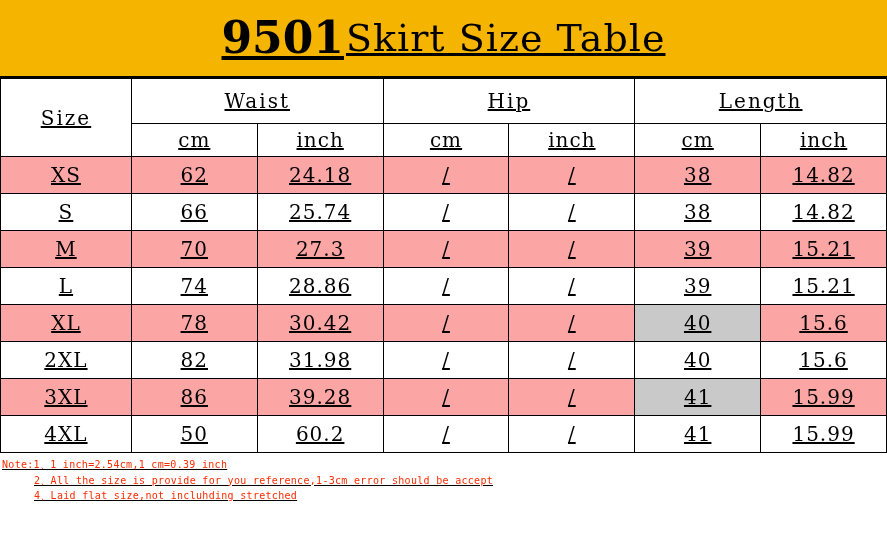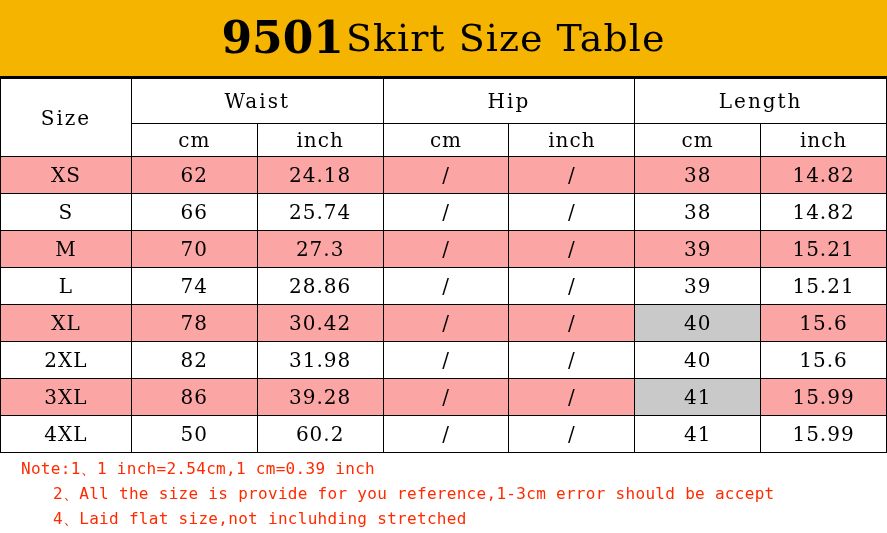--- a/index.html
+++ b/index.html
@@ -12,20 +12,21 @@
     background: #ffffff;
     font-family: "DejaVu Serif", serif;
     overflow: hidden;
   }
   .sheet {
     width: 887px;
     height: 533px;
     position: relative;
     box-sizing: border-box;
     background: #ffffff;
+    text-decoration: underline;
   }
   
   .title-bar {
     background: #f5b400;
     height: 76px;
     display: flex;
     align-items: center;
     justify-content: center;
     border-bottom: 2px solid #000;
   }
@@ -77,24 +78,24 @@
     height: 36px;
     font-size: 20px;
     letter-spacing: 1px;
   }
   .shade { background: #fca5a5; }
   .shade-dark { background: #c9c9c9; }
   .white { background: #ffffff; }
   .size-cell { letter-spacing: 1px; }
   
   .notes {
-    padding: 4px 0 0 21px;
+    padding: 4px 0 0 2px;
     color: #ff2a00;
     font-family: "DejaVu Sans Mono", monospace;
-    font-size: 16px;
+    font-size: 10px;
     line-height: 1.55;
     letter-spacing: 0.3px;
   }
   .notes .line2, .notes .line3 {
     padding-left: 32px;
   }
 </style>
 </head>
 <body>
 

